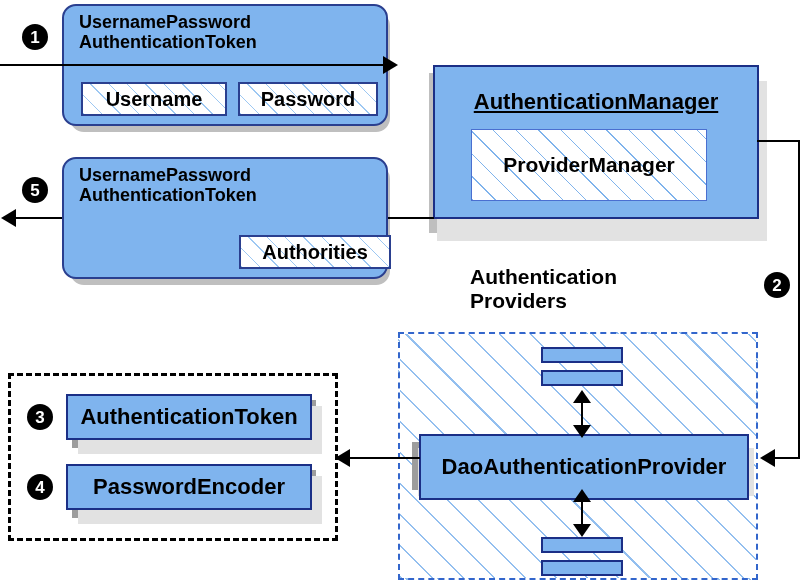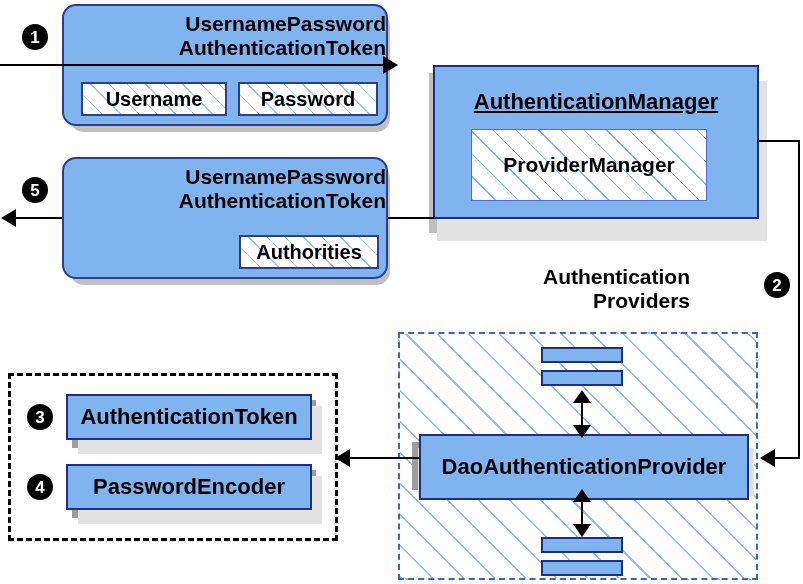--- a/index.html
+++ b/index.html
@@ -14,22 +14,22 @@
           line-height:1;z-index:40;}
 
   .shadow{position:absolute;background:#bfbfbf;z-index:5;}
   .shadow.rounded{border-radius:14px;}
   .shadow.lite{background:#e2e2e2;}
   .shadow.dark{background:#9d9d9d;}
 
   
   .token{position:absolute;background:#7fb4ee;border:2px solid #2a3f8f;
          border-radius:14px;z-index:10;box-sizing:border-box;}
-  .token .title{position:absolute;left:0;right:0;top:6px;text-align:right;
-         font-size:21px;font-weight:bold;color:#000;line-height:1.12;}
+  .token .title{position:absolute;left:0;right:0;top:6px;text-align:left;
+         font-size:18px;font-weight:bold;color:#000;line-height:1.12;padding-left:15px;}
   .slot{position:absolute;background:#ffffff;border:2px solid #2a3f8f;
         box-sizing:border-box;display:flex;align-items:center;
         justify-content:center;font-size:20px;font-weight:bold;color:#000;
         background-image:repeating-linear-gradient(45deg,
             rgba(140,190,240,.85) 0 1px, rgba(255,255,255,0) 1px 13px);text-align:right;}
 
   
   .block{position:absolute;background:#7fb4ee;border:2px solid #1b2f86;
          box-sizing:border-box;display:flex;align-items:center;
          justify-content:center;font-size:22px;font-weight:bold;color:#000;
@@ -50,21 +50,21 @@
   .dashed-blue{position:absolute;border:2px dashed #3366cc;box-sizing:border-box;
        background-image:repeating-linear-gradient(45deg,
            rgba(120,175,235,.8) 0 1.5px, rgba(255,255,255,0) 1.5px 22px);
        z-index:4;}
   .dashed-black{position:absolute;border:3px dashed #000;box-sizing:border-box;
        background:#fff;z-index:4;}
 
   .bar{position:absolute;background:#7fb4ee;border:2px solid #1b2f86;
        box-sizing:border-box;z-index:12;}
 
-  .caption{position:absolute;text-align:right;font-size:21px;
+  .caption{position:absolute;text-align:left;font-size:21px;
        font-weight:bold;color:#000;line-height:1.15;z-index:20;}
 
   
   .hline{position:absolute;background:#000;height:2px;z-index:25;}
   .vline{position:absolute;background:#000;width:2px;z-index:25;}
   .ar{position:absolute;width:0;height:0;z-index:26;}
   .ar.r{border-left:15px solid #000;border-top:9px solid transparent;
         border-bottom:9px solid transparent;}
   .ar.l{border-right:15px solid #000;border-top:9px solid transparent;
         border-bottom:9px solid transparent;}
@@ -104,21 +104,21 @@
   <div class="hline" style="left:775px;top:457px;width:25px;"></div>
   <div class="ar l" style="left:760px;top:449px;"></div>
   <div class="bullet" style="left:764px;top:272px;">2</div>
 
   <div class="shadow rounded" style="left:70px;top:165px;width:320px;height:120px;"></div>
   <div class="token" style="left:62px;top:157px;width:326px;height:122px;">
     <div class="title">
       <span>UsernamePassword</span><br>
       <span>AuthenticationToken</span>
     </div>
-    <div class="slot" style="left:175px;top:76px;width:140px;height:34px;">Authorities</div>
+    <div class="slot" style="left:175px;top:76px;width:152px;height:34px;">Authorities</div>
   </div>
   <div class="bullet" style="left:22px;top:177px;">5</div>
 
   <div class="hline" style="left:388px;top:217px;width:46px;"></div>
 
   <div class="hline" style="left:16px;top:217px;width:46px;"></div>
   <div class="ar l" style="left:1px;top:209px;"></div>
 
   <div class="caption" style="left:470px;top:265px;width:220px;">
     <span>Authentication</span><br>

